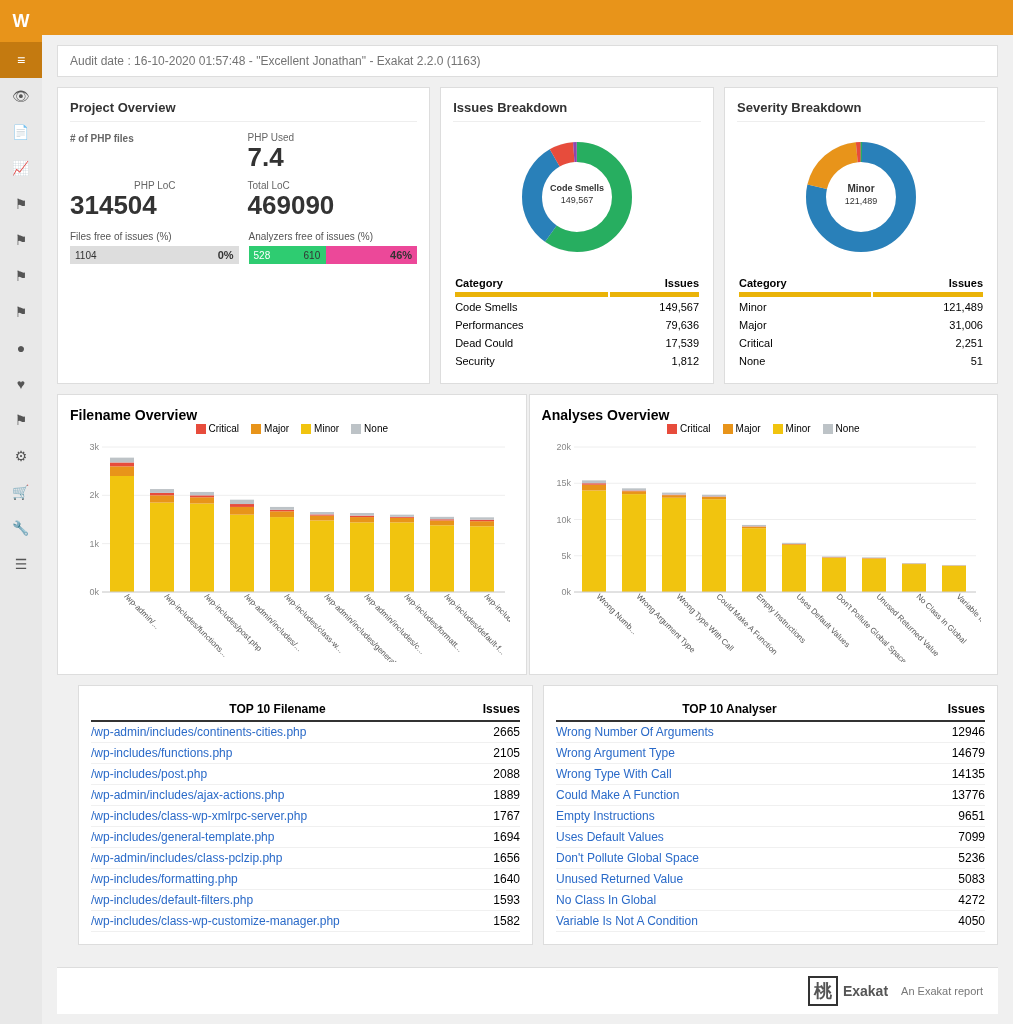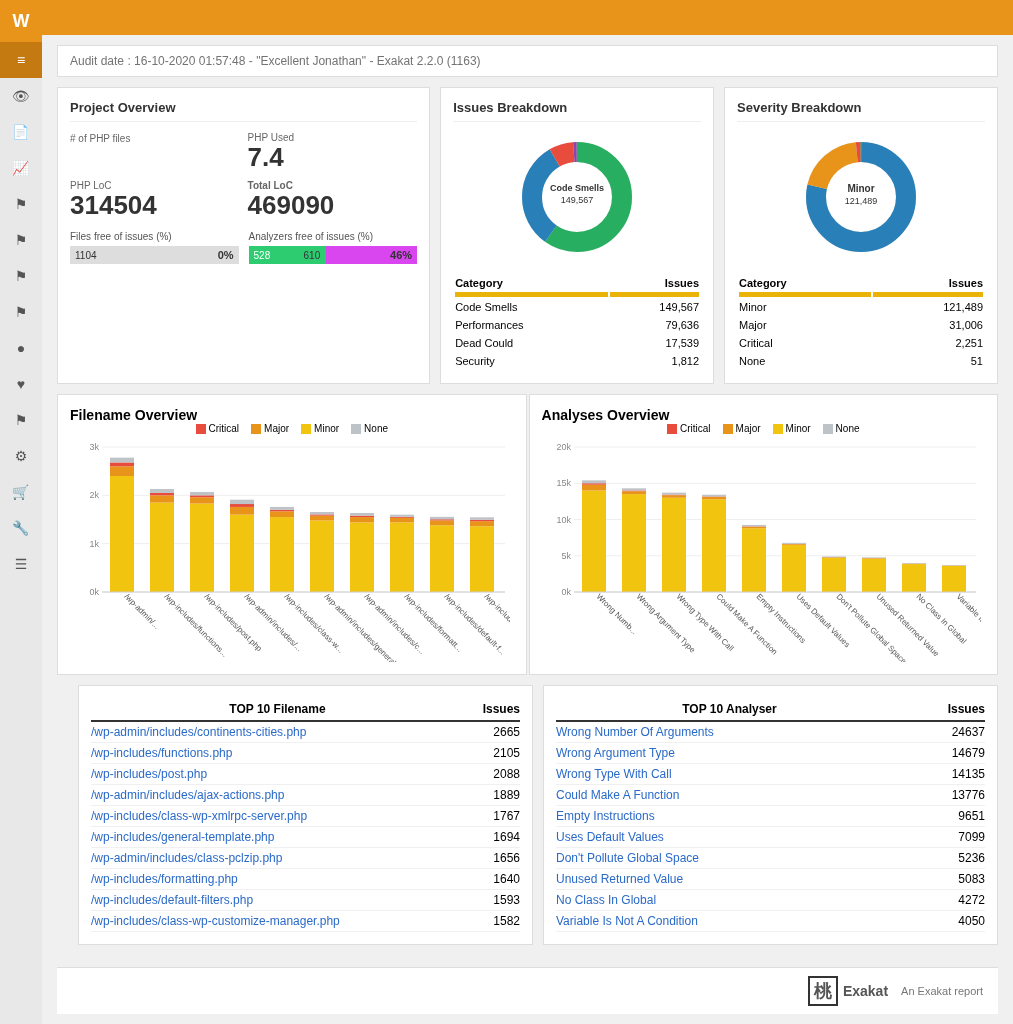--- a/index.html
+++ b/index.html
@@ -26,21 +26,21 @@
     .card-project { flex: 1.4; }
     .card-issues { flex: 1; }
     .card-severity { flex: 1; }
 
     .card h3 { font-size: 13px; font-weight: bold; color: #333; margin-bottom: 10px; border-bottom: 1px solid #eee; padding-bottom: 6px; }
 
     
     .project-metrics { display: grid; grid-template-columns: 1fr 1fr; gap: 8px; margin-bottom: 12px; }
     .metric { }
     .metric-value { font-size: 26px; font-weight: bold; color: #333; line-height: 1.1; }
-    .metric-inline { display: flex; align-items: baseline; gap: 5px; }
+    .metric-inline { display: flex; align-items: baseline; gap: 5px; font-weight: bold; }
 
     .progress-section { display: grid; grid-template-columns: 1fr 1fr; gap: 10px; }
     .progress-label { font-size: 10px; color: #555; margin-bottom: 4px; }
     .progress-bar-container { background: #ddd; height: 18px; position: relative; display: flex; align-items: center; }
     .progress-bar-fill { height: 100%; }
     .progress-bar-text { position: absolute; right: 5px; font-size: 11px; font-weight: bold; color: #333; }
     .progress-bar-label { position: absolute; left: 5px; font-size: 10px; color: #333; }
 
     
     .donut-container { display: flex; justify-content: center; margin-bottom: 10px; }
@@ -116,43 +116,43 @@
               </div>
             </div>
           </div>
           <div class="metric">
             <div style="font-size:10px;color:#666;">
               <span>PHP Used</span>
             </div>
             <div class="metric-value">7.4</div>
           </div>
           <div class="metric">
-            <div style="font-size:10px;color:#666;">
+            <div style="font-size:10px;color:#666;text-align:center;">
               <span>PHP LoC</span>
             </div>
             <div class="metric-value">314504</div>
           </div>
           <div class="metric">
-            <div style="font-size:10px;color:#666;font-weight:bold;">
+            <div style="font-size:10px;color:#666;">
               <span>Total LoC</span>
             </div>
             <div class="metric-value">469090</div>
           </div>
         </div>
         <div class="progress-section">
           <div>
             <div class="progress-label">Files free of issues (%)</div>
             <div class="progress-bar-container" style="background:#ddd;">
               <span class="progress-bar-label">1104</span>
               <span class="progress-bar-text">0%</span>
             </div>
           </div>
           <div>
             <div class="progress-label">Analyzers free of issues (%)</div>
-            <div class="progress-bar-container" style="background:#d946ef;">
+            <div class="progress-bar-container" style="background:#ec4899;">
               <div class="progress-bar-fill" style="width:46%;background:#2ecc71;height:100%;position:absolute;left:0;"></div>
               <span class="progress-bar-label" style="z-index:1;color:white;">528</span>
               <span style="position:absolute;left:55px;font-size:10px;color:#333;z-index:1;">610</span>
               <span class="progress-bar-text" style="z-index:1;">46%</span>
             </div>
           </div>
         </div>
       </div>
 
       <div class="card card-issues">
@@ -477,21 +477,21 @@
         <table class="top10-table">
           <thead>
             <tr>
               <th>TOP 10 Analyser</th>
               <th>Issues</th>
             </tr>
           </thead>
           <tbody id="top10-analyser-tbody">
               <tr>
                 <td><a class="link-blue" href="#">Wrong Number Of Arguments</a></td>
-                <td>24637</td>
+                <td>12946</td>
               </tr>
               <tr>
                 <td><a class="link-blue" href="#">Wrong Argument Type</a></td>
                 <td>14679</td>
               </tr>
               <tr>
                 <td><a class="link-blue" href="#">Wrong Type With Call</a></td>
                 <td>14135</td>
               </tr>
               <tr>

